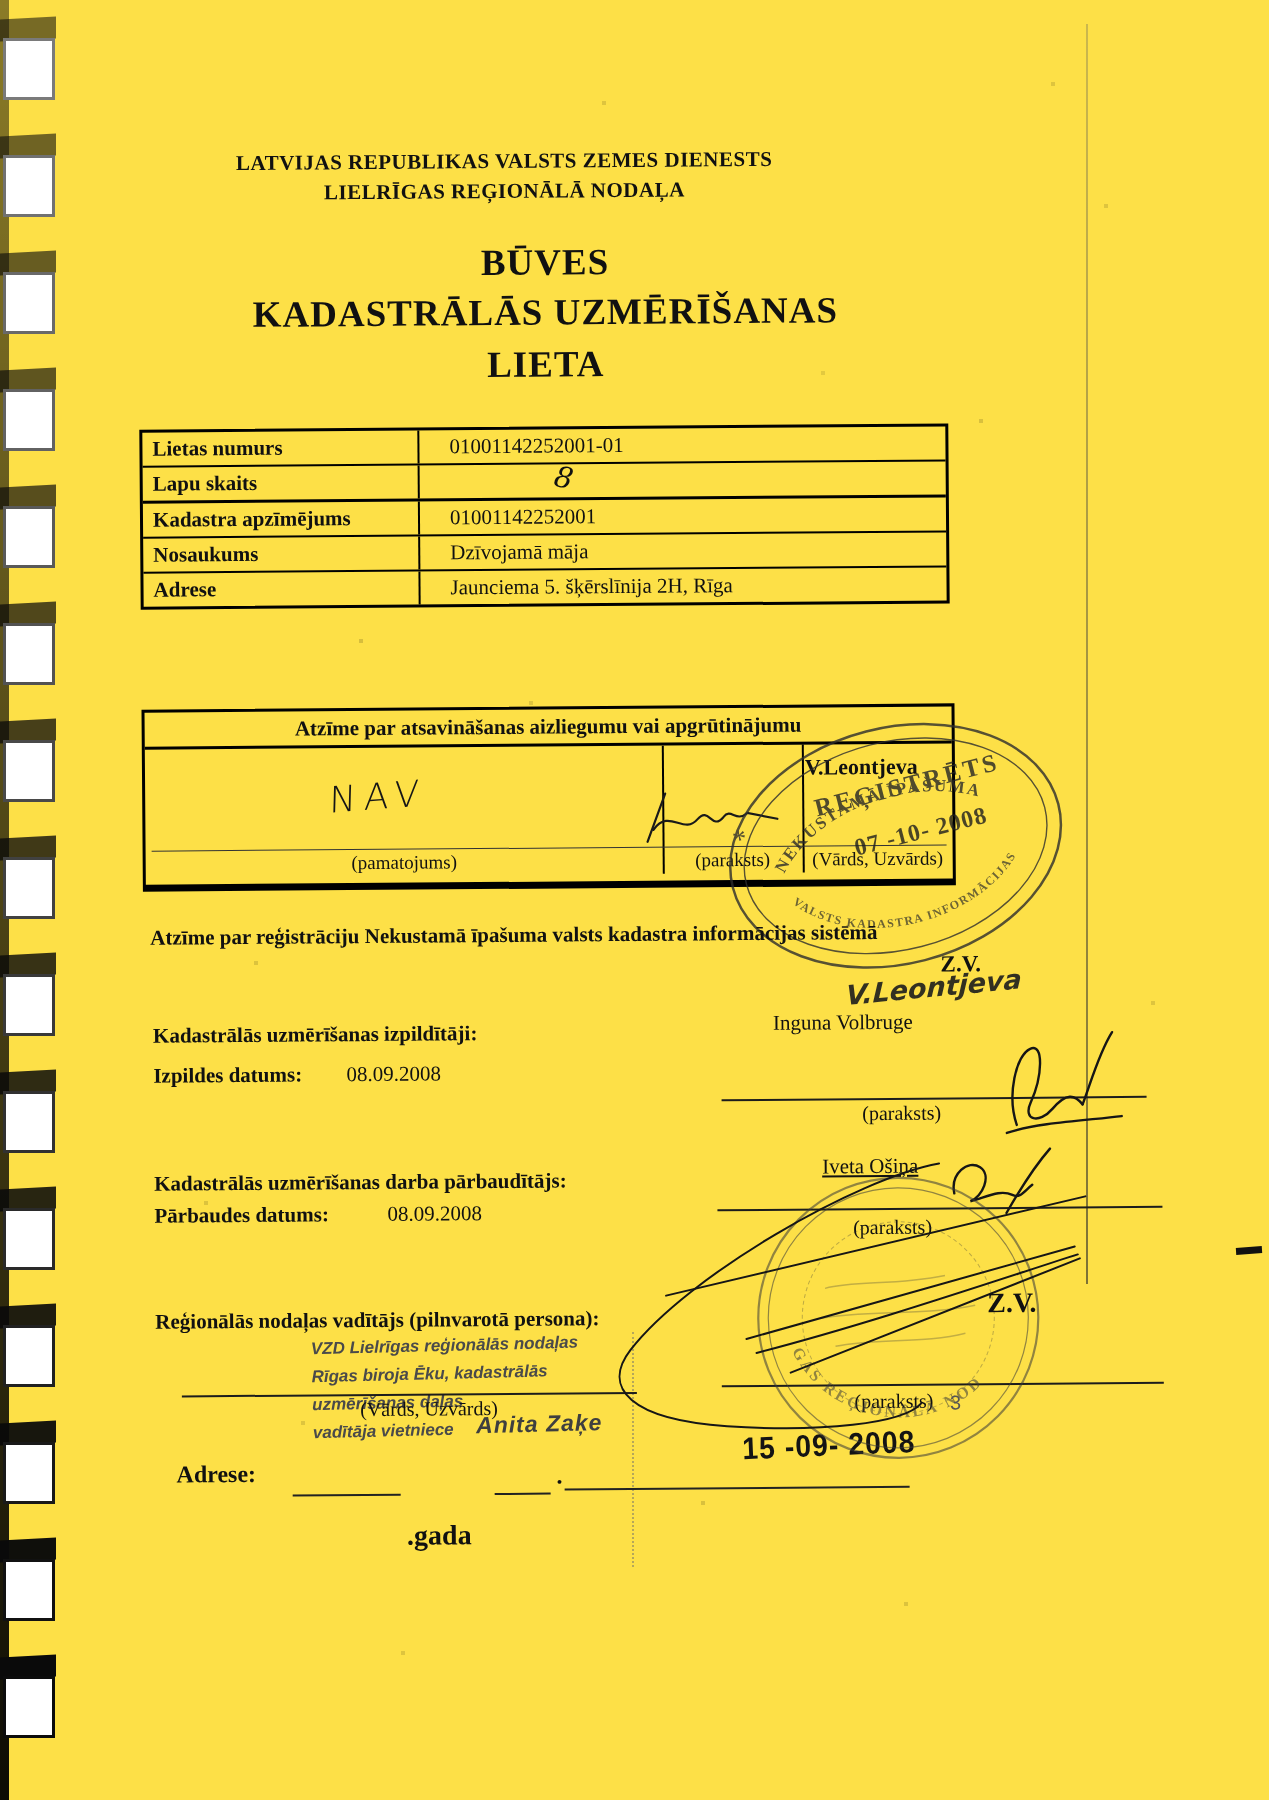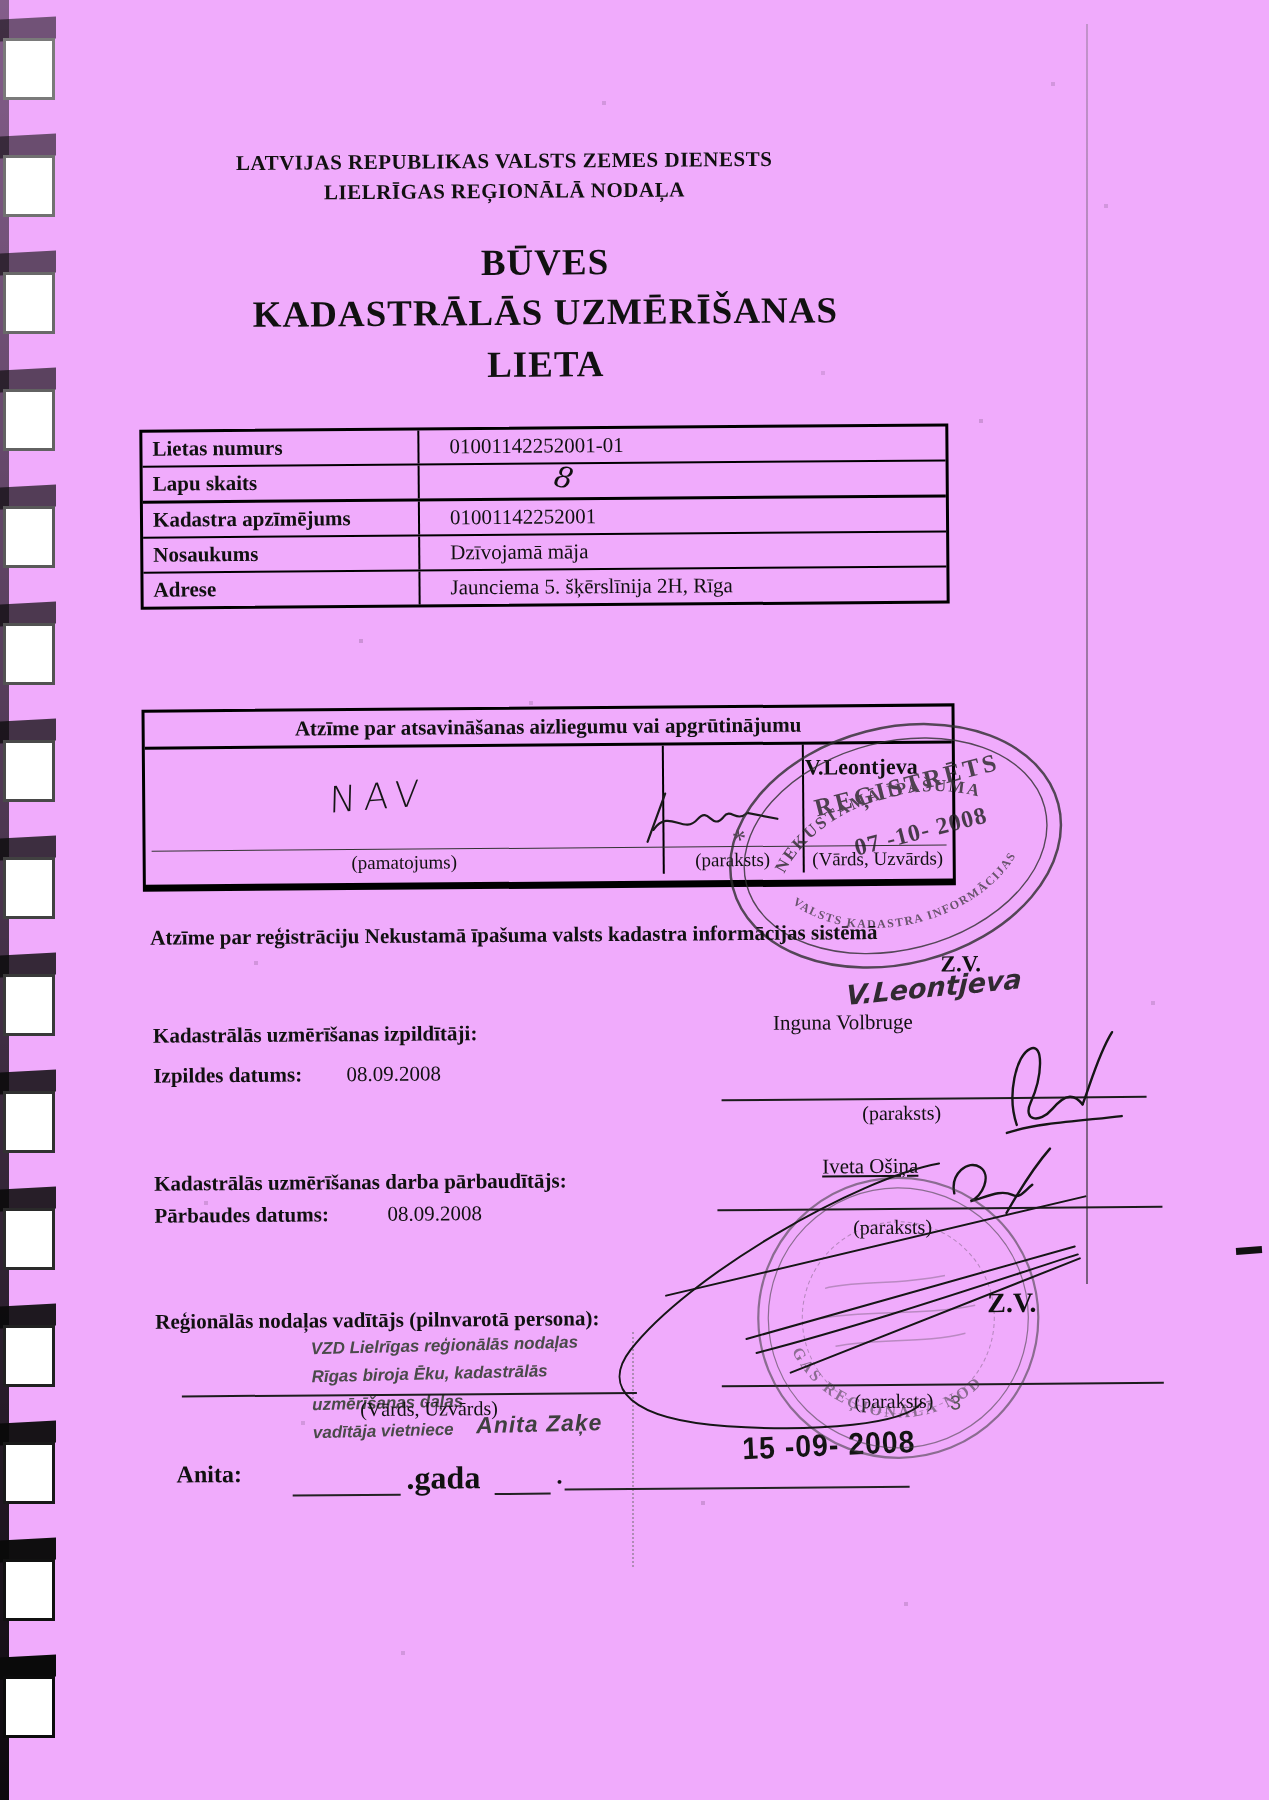--- a/index.html
+++ b/index.html
@@ -1,16 +1,16 @@
 <!DOCTYPE html>
 <html><head>
 <meta charset="utf-8">
 <style>
   html,body{margin:0;padding:0;background:#e9e9e9;}
-  .page{position:relative;width:1269px;height:1800px;background:#f0abfc;overflow:hidden;
+  .page{position:relative;width:1269px;height:1800px;background:#fde047;overflow:hidden;
         font-family:"Liberation Serif",serif;color:#111;}
   .doc{position:absolute;inset:0;transform:rotate(-0.45deg);transform-origin:620px 900px;}
   .abs{position:absolute;white-space:nowrap;}
   .b{font-weight:bold;}
   
   .hdr{left:140px;width:740px;font-weight:bold;font-size:21px;letter-spacing:.5px;text-align:center;}
   .ttl{left:190px;width:720px;font-weight:bold;font-size:37px;letter-spacing:1px;text-align:center;}
   
   .itable{position:absolute;left:143px;top:426px;width:803px;border:3px solid #000;background:transparent;}
   .trow{display:grid;grid-template-columns:277px 1fr;height:33px;border-bottom:2px solid #000;}
@@ -222,21 +222,21 @@
         <path d="M 382 38 C 300 52, 130 148, 72 222 C 42 260, 72 292, 168 299 C 262 306, 344 298, 362 278"></path>
         <path d="M 188 212 L 517 122"></path>
         <path d="M 198 226 C 310 198, 430 158, 520 130"></path>
         <path d="M 232 246 L 522 134"></path>
         <path d="M 108 168 L 528 72"></path>
       </g>
     </svg>
     <div class="abs zv" style="left:984px;top:1290px;font-size:28px;">Z.V.</div>
     <div class="abs" style="left:946px;top:1394px;font-size:20px;color:#555;font-family:'Liberation Sans',sans-serif;">3</div>
 
-    <div class="abs b" style="left:172px;top:1458px;font-size:24px;">Anita:</div>
+    <div class="abs b" style="left:172px;top:1458px;font-size:24px;">Adrese:</div>
     <div class="uline" style="left:288px;top:1492px;width:108px;"></div>
-    <div class="abs b" style="left:402px;top:1458px;font-size:32px;">.gada</div>
+    <div class="abs b" style="left:402px;top:1518px;font-size:28px;">.gada</div>
     <div class="uline" style="left:490px;top:1492px;width:56px;"></div>
     <div class="abs b" style="left:552px;top:1462px;font-size:24px;">.</div>
     <div class="uline" style="left:560px;top:1488px;width:345px;"></div>
 
   </div>
 </div>
 
 </body></html>

